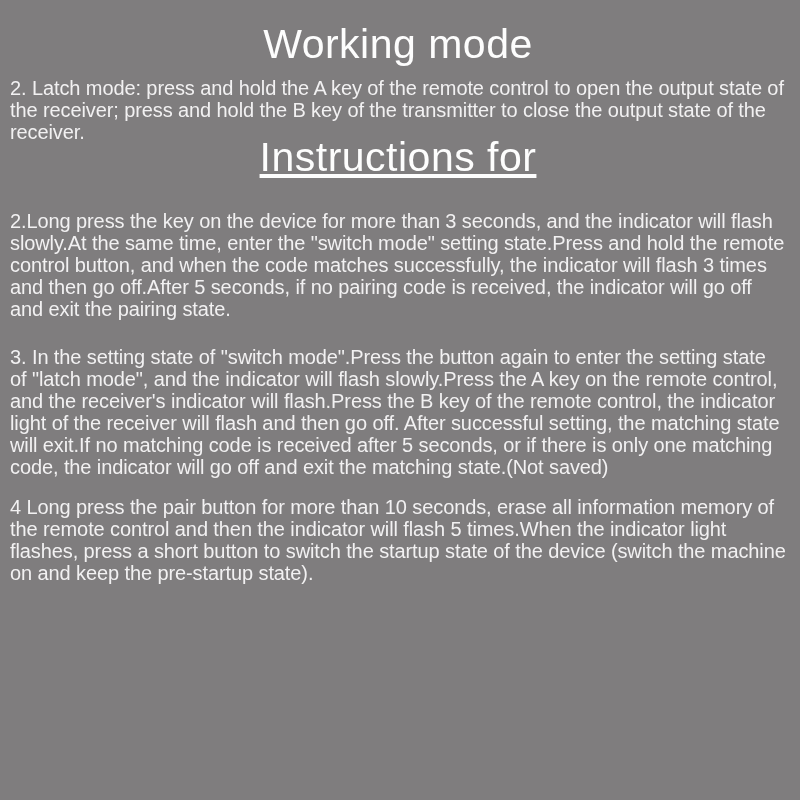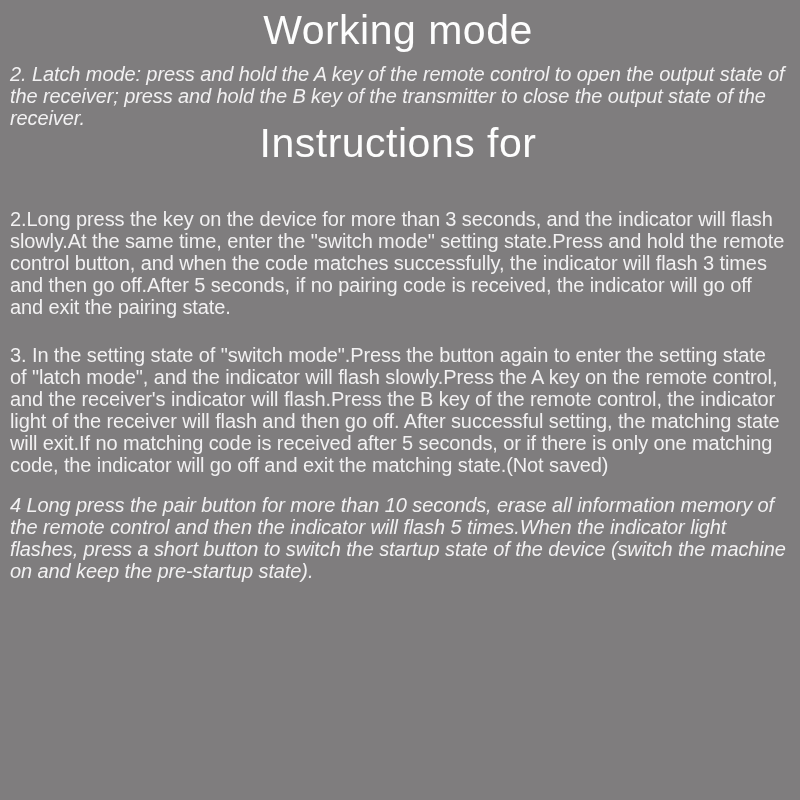--- a/index.html
+++ b/index.html
@@ -10,50 +10,51 @@
     width: 800px;
     height: 800px;
     background: #7f7d7e;
     overflow: hidden;
     font-family: "Liberation Sans", "DejaVu Sans", sans-serif;
   }
   .sheet {
     box-sizing: border-box;
     width: 800px;
     height: 800px;
-    padding: 8px 14px 0 10px;
+    padding: 22px 14px 0 10px;
     color: #f2f1f2;
   }
   .section-title {
     margin: 0;
     text-align: center;
     font-size: 41px;
     line-height: 45px;
     font-weight: 400;
     color: #fdfdfd;
     letter-spacing: 0.5px;
   }
   .title-working {
     margin-bottom: 10px;
   }
   .title-instructions {
     margin-top: -8px;
-    margin-bottom: 42px;
+    margin-bottom: 30px;
+    text-decoration: underline;
   }
   .para {
     margin: 0;
     font-size: 20px;
     line-height: 22px;
     letter-spacing: -0.1px;
     color: #f2f1f2;
     text-align: left;
   }
   .mb-lg { margin-bottom: 26px; }
   .mb-md { margin-bottom: 18px; }
-  .mb-none { margin-bottom: 0; font-style: italic; }
+  .mb-none { margin-bottom: 0; }
 </style>
 </head>
 <body>
 
 <div class="sheet">
 
   <section>
     <h1 class="section-title title-working">Working mode</h1>
 
 

